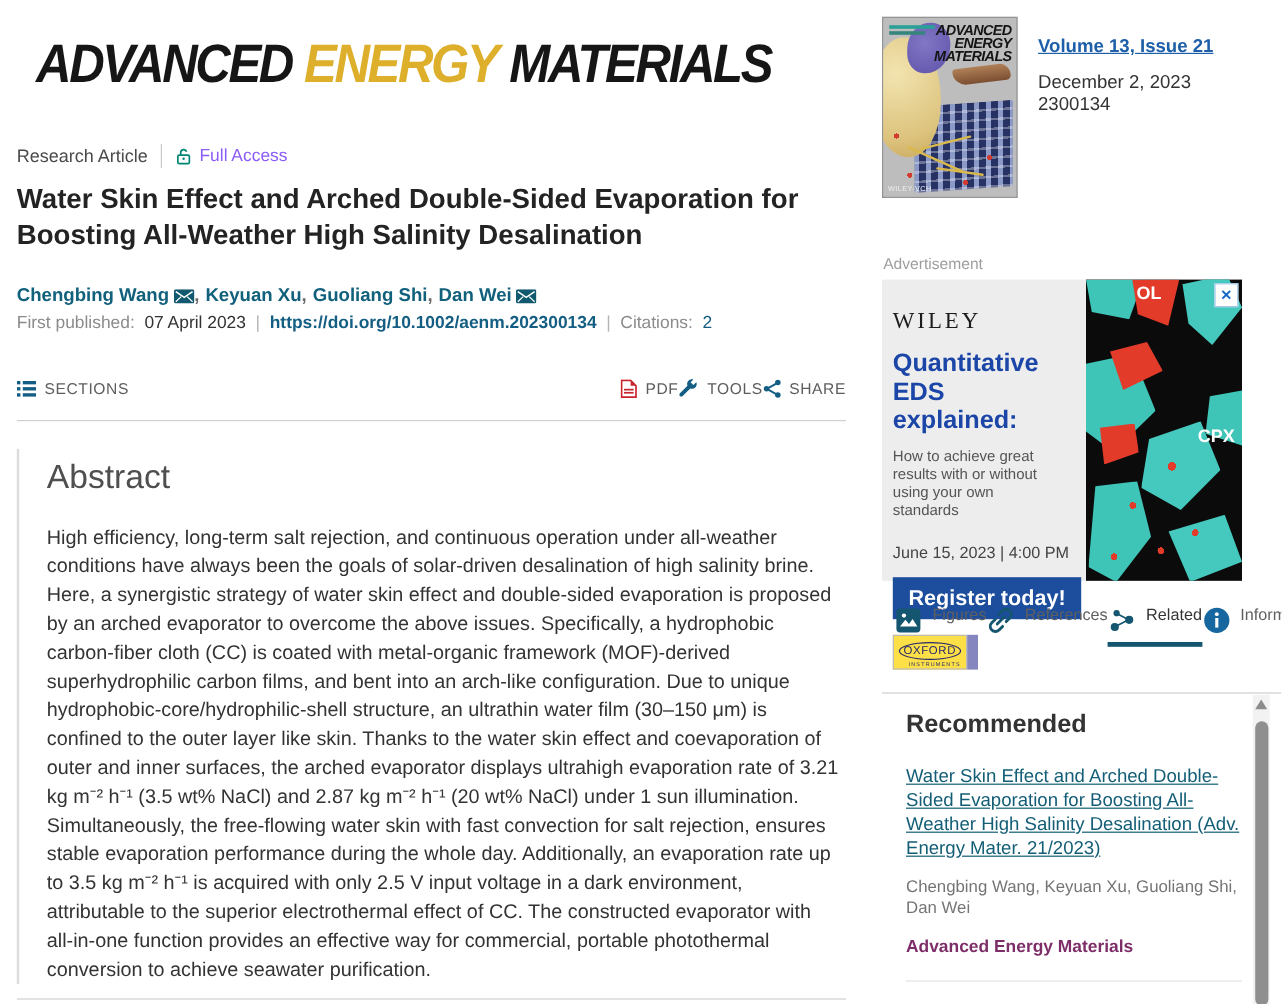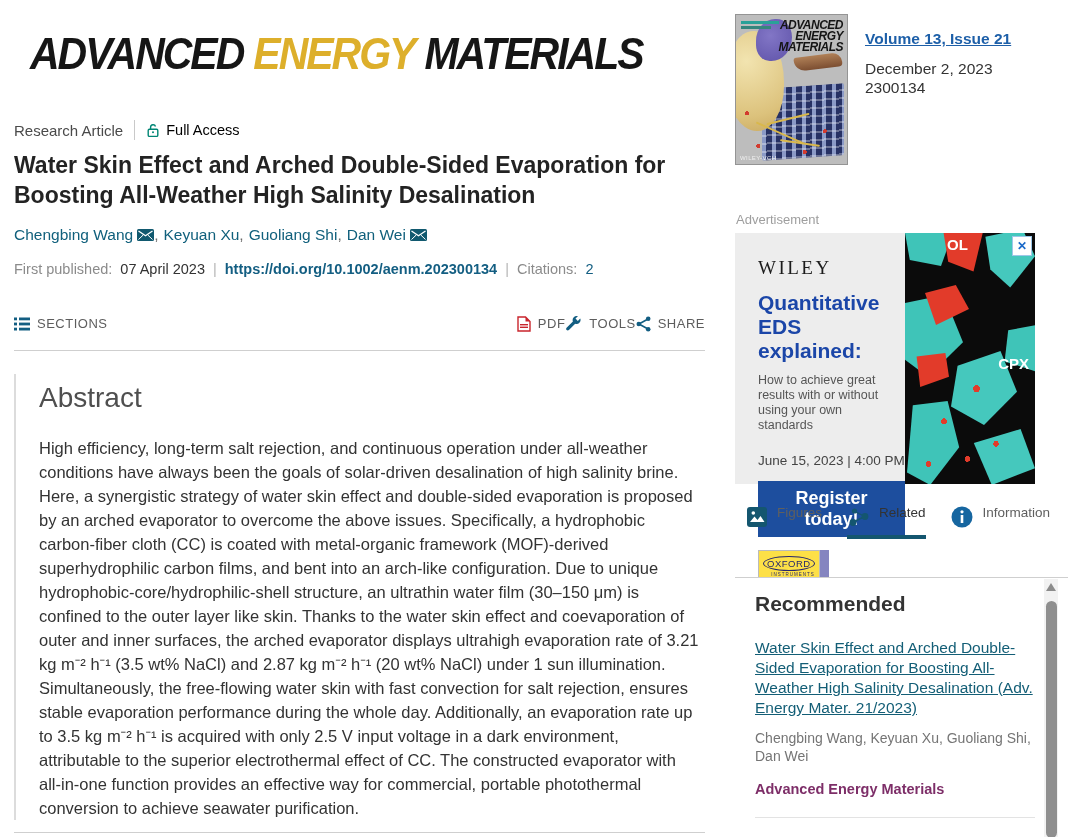--- a/index.html
+++ b/index.html
@@ -10,26 +10,26 @@
   .logo { position:absolute; left:30px; top:28px; display:flex; gap:10px;
           font-style:italic; font-weight:bold; font-size:41px; letter-spacing:-2px;
           transform:scaleY(1.1); transform-origin:top left; white-space:nowrap; }
   .logo .w1,.logo .w3 { color:#161616; }
   .logo .w2 { color:#ddaf2b; }
 
   
   .meta-row { position:absolute; left:14px; top:120px; display:flex; align-items:center; gap:11px; }
   .article-type { font-size:15px; color:#4a4a4a; }
   .meta-divider { width:1px; height:20px; background:#c9c9c9; }
-  .access { display:flex; align-items:center; gap:6px; color:#000000; font-size:14.5px; }
+  .access { display:flex; align-items:center; gap:6px; color:#8b5cf6; font-size:14.5px; }
 
   
   .title { position:absolute; left:14px; top:150px; width:710px; font-size:23px;
            font-weight:600; color:#232323; line-height:30px; }
-  .authors { position:absolute; left:14px; top:226px; font-size:15.5px; color:#11607c; display:flex; align-items:center; }
+  .authors { position:absolute; left:14px; top:238px; font-size:15.5px; color:#11607c; display:flex; align-items:center;font-weight:bold; }
   .authors .sep { color:#6b6b6b; margin-right:5px; }
   .authors .env { margin-left:4px; display:inline-flex; }
   .pub-row { position:absolute; left:14px; top:261px; font-size:14.5px; color:#8b8b8b; display:flex; align-items:center; gap:8px; }
   .pub-date { color:#333; }
   .pub-pipe { color:#b5b5b5; }
   .doi { color:#135e82; font-weight:600; text-decoration:none; cursor:pointer; }
   .cit-val { color:#135e82; }
 
   
   .toolbar { position:absolute; left:14px; top:315px; width:691px; display:flex; align-items:center; }
@@ -75,21 +75,21 @@
   .cover-wiley { position:absolute; left:4px; bottom:3px; font-size:6px; color:#f0f0f0; letter-spacing:.4px; z-index:5; }
 
   .issue-info { position:absolute; left:865px; top:30px; font-size:15.5px; }
   .volume-link { color:#1d5fa8; font-weight:600; text-decoration:underline; cursor:pointer; }
   .issue-date { margin-top:12px; color:#333; }
   .issue-num  { margin-top:1px; color:#333; }
 
   
   .ad-label { position:absolute; left:736px; top:212px; font-size:13px; color:#9e9e9e; }
   .ad { position:absolute; left:735px; top:233px; width:300px; height:251px; background:#ededed; }
-  .ad-left { position:absolute; left:0; top:0; width:170px; height:100%; padding:24px 0 0 23px; }
+  .ad-left { position:absolute; left:0; top:0; width:170px; height:100%; padding:24px 0 0 9px; }
   .ad-brand { font-family:"Liberation Serif", serif; font-size:19px; letter-spacing:2.5px; color:#1c1c1c; }
   .ad-headline { margin-top:12px; font-size:21px; line-height:24px; font-weight:bold; color:#1b46a8; width:150px; }
   .ad-body { margin-top:10px; font-size:12.5px; line-height:15px; color:#555; width:140px; }
   .ad-date { margin-top:20px; font-size:13.5px; color:#444; }
   .ad-cta { margin-top:13px; display:inline-block; background:#1d4e9e; color:#fff; font-weight:bold;
             font-size:18px; padding:7px 13px; border:none; cursor:pointer; }
   .oxford-box { margin-top:13px; display:flex; align-items:stretch; width:76px; cursor:pointer; }
   .oxford-inner { background:#fde047; border:1px solid #bbb; padding:2px 4px 1px; text-align:right; }
   .oxford-name { display:inline-block; font-size:9.5px; color:#27276b; letter-spacing:.5px;
                  border:1px solid #27276b; border-radius:50%; padding:1px 3px; }
@@ -326,20 +326,32 @@
     <div class="tab">
       <span>
         <svg width="24" height="24" viewBox="0 0 24 24">
             <rect x="2" y="2" width="20" height="20" rx="3" fill="#14566f"></rect>
             <path d="M5 17 l4.5-5.5 3 3.4 3-4 4 6.1 z" fill="#fff"></path>
             <circle cx="8.3" cy="8" r="1.8" fill="#fff"></circle>
           </svg>
       </span>
       <span class="tab-label">Figures</span>
     </div>
+    <div class="tab">
+      <span>
+        <svg width="24" height="24" viewBox="0 0 24 24">
+            <g fill="none" stroke="#14566f" stroke-width="2.4" stroke-linecap="round">
+              <path d="M13.5 17 l-3 3 a4.2 4.2 0 0 1 -6-6 l3-3"></path>
+              <path d="M10.5 7 l3-3 a4.2 4.2 0 0 1 6 6 l-3 3"></path>
+              <path d="M9 15 L15 9"></path>
+            </g>
+          </svg>
+      </span>
+      <span class="tab-label">References</span>
+    </div>
     <div class="tab active">
       <span>
         <svg width="24" height="24" viewBox="0 0 24 24">
             <g stroke="#14566f" stroke-width="1.4" fill="none">
               <path d="M8 6.5 L17.5 11.5 M6.5 17 L17.5 11.5"></path>
             </g>
             <g fill="#14566f">
               <circle cx="7.5" cy="6" r="2.6"></circle>
               <circle cx="6" cy="17.5" r="3.4"></circle>
               <circle cx="18" cy="11.5" r="3.4"></circle>

